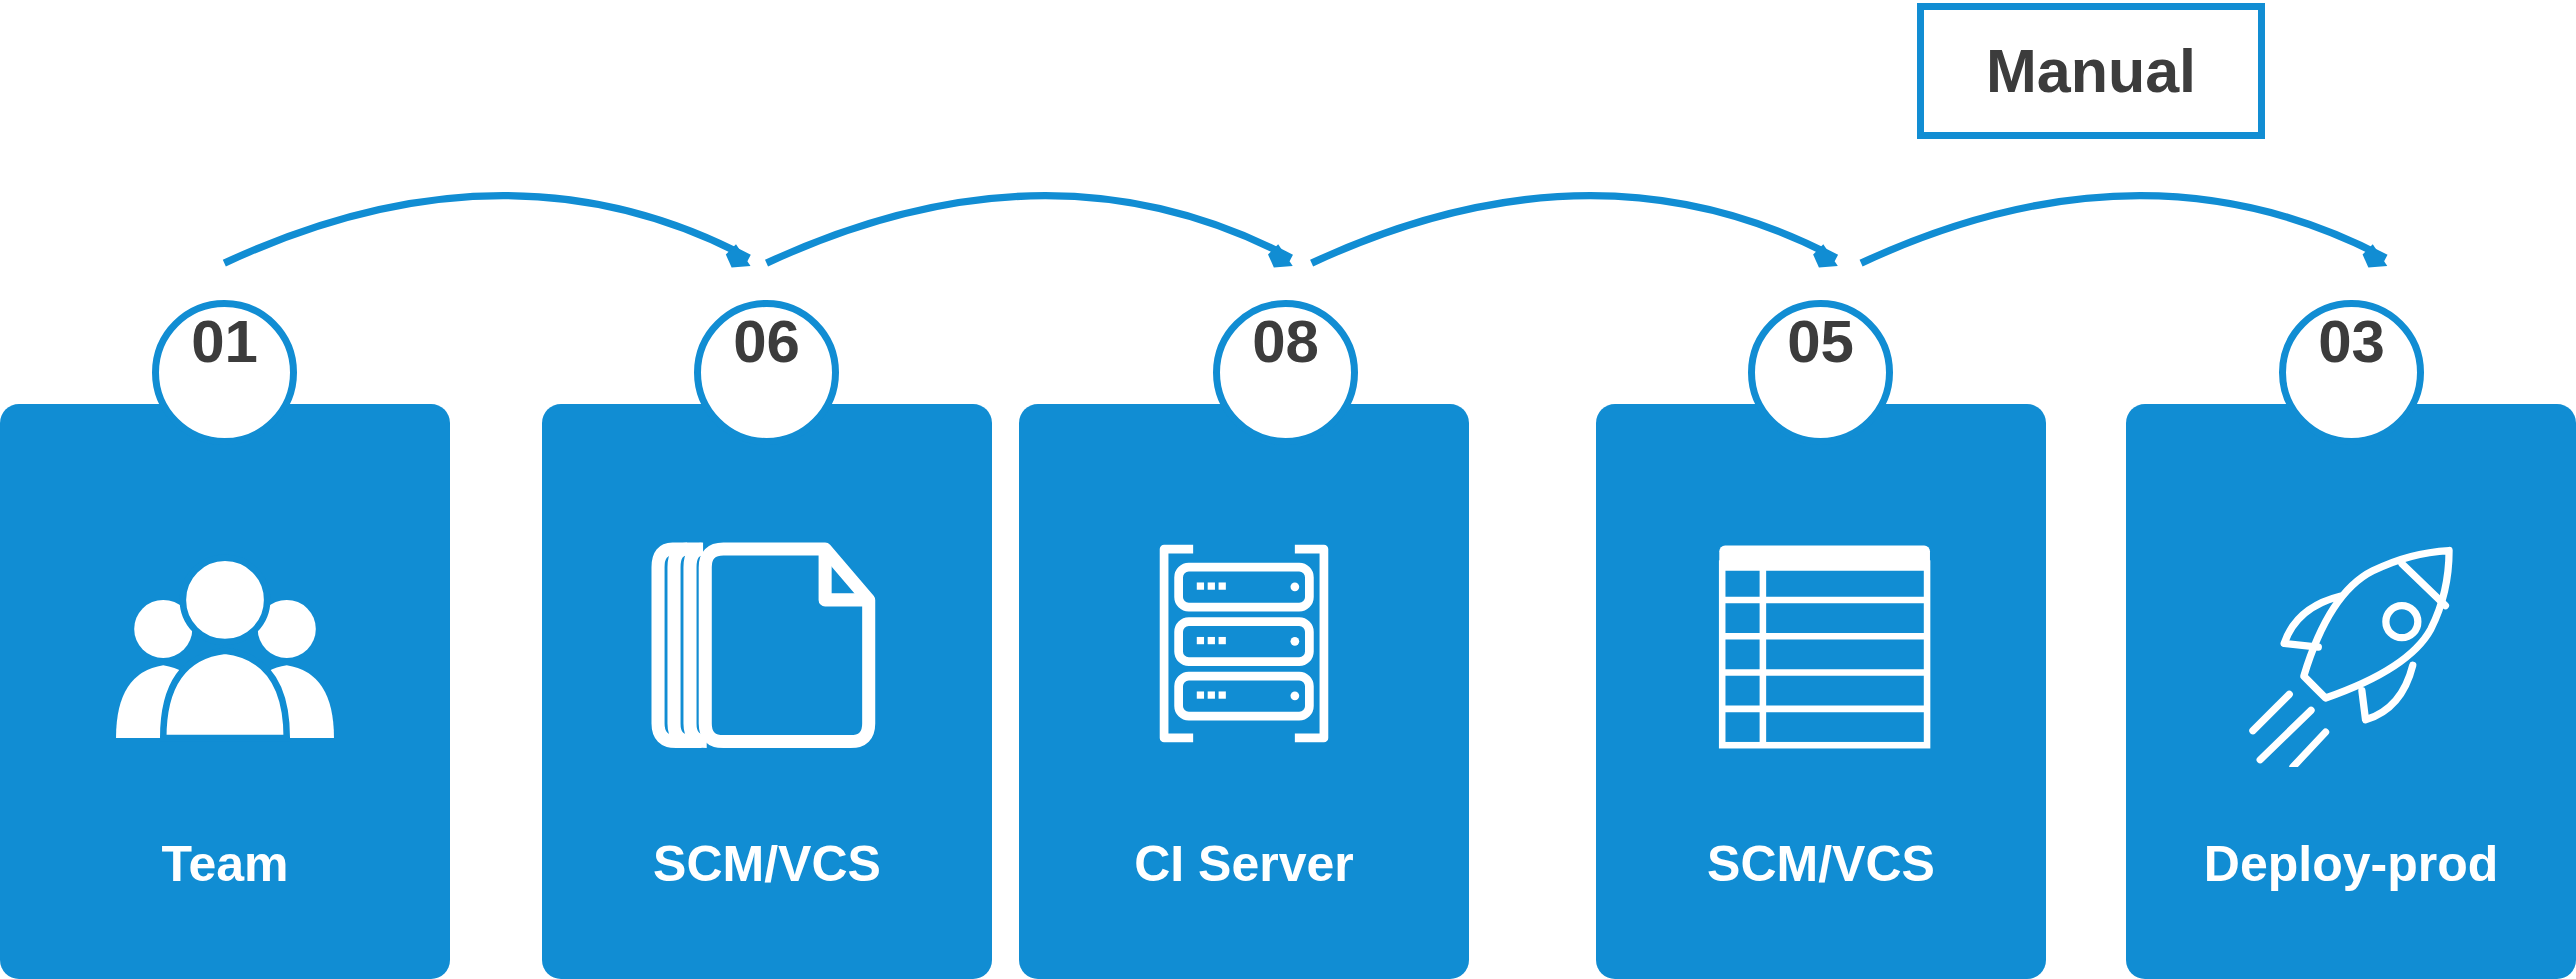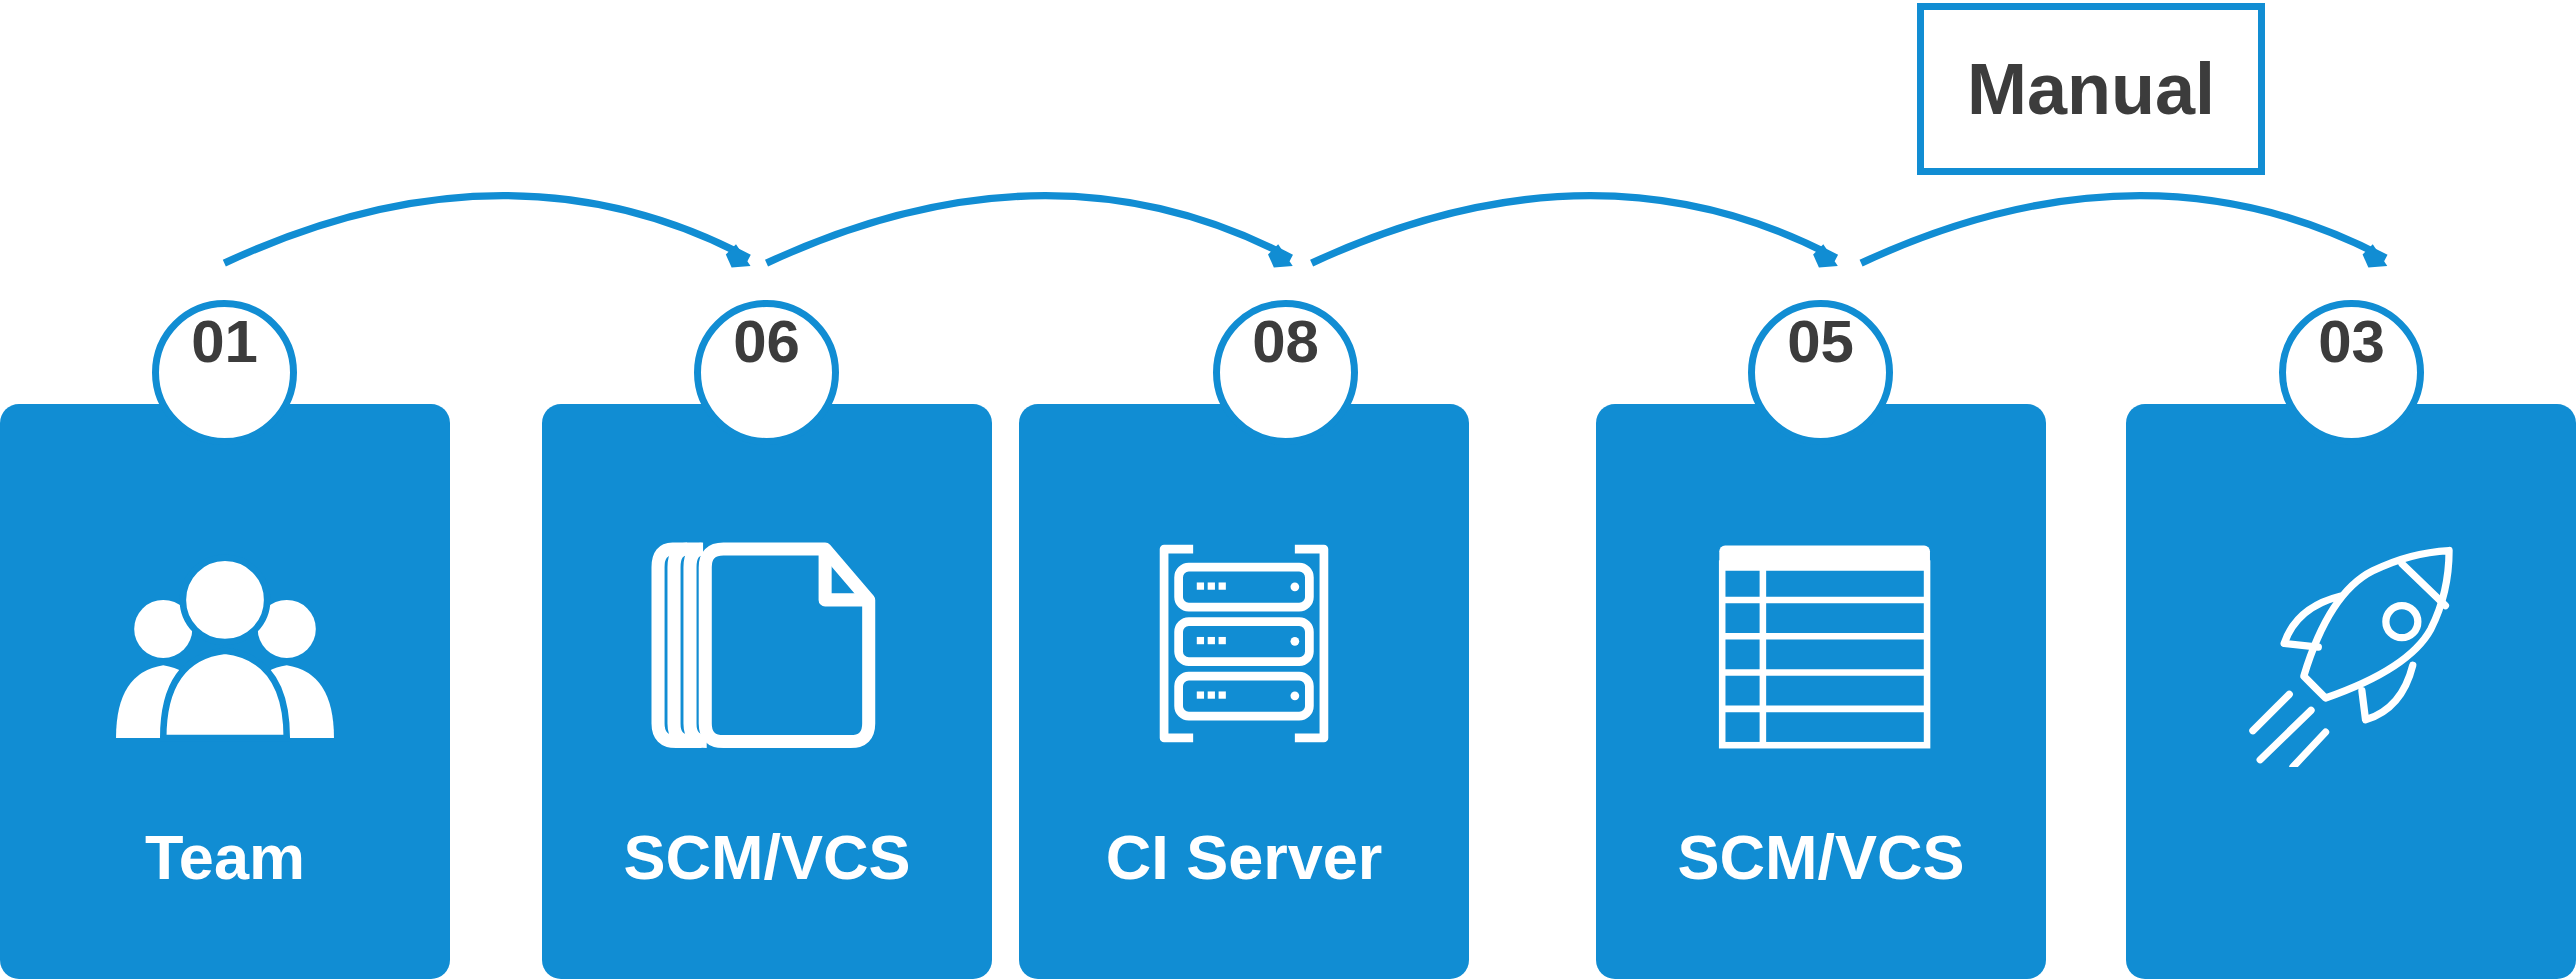--- a/index.html
+++ b/index.html
@@ -1,21 +1,21 @@
 <!DOCTYPE html>
 <html style="font-size:11.6px"><head>
 <meta charset="utf-8">
 <style>
   html,body{margin:0;padding:0;background:#ffffff;}
   body{width:2576px;height:979px;position:relative;overflow:hidden;font-family:"Liberation Sans",sans-serif;}
   .card{position:absolute;top:404px;width:450px;height:575px;background:#118dd3;border-radius:19px;}
-  .card .label{position:absolute;left:0;right:0;bottom:86px;text-align:center;color:#fff;font-weight:bold;font-size:63px;}
+  .card .label{position:absolute;left:0;right:0;bottom:86px;text-align:center;color:#fff;font-weight:bold;font-size:50px;}
   .card .icon{position:absolute;left:50%;top:116px;transform:translateX(-50%);width:247px;height:247px;}
   .circle{position:absolute;top:300px;width:145px;height:145px;border-radius:50%;background:#fff;border:7.3px solid #118dd3;box-sizing:border-box;display:flex;align-items:flex-start;justify-content:center;color:#3c3c3c;font-weight:bold;font-size:60px;}
-  .manual{position:absolute;left:1917px;top:2.9px;width:348px;height:172px;border:7.3px solid #118dd3;box-sizing:border-box;display:flex;align-items:center;justify-content:center;color:#3c3c3c;font-size:72px;font-weight:bold;}
+  .manual{position:absolute;left:1917px;top:2.9px;width:348px;height:136px;border:7.3px solid #118dd3;box-sizing:border-box;display:flex;align-items:center;justify-content:center;color:#3c3c3c;font-size:61px;font-weight:bold;}
   svg.arrows{position:absolute;left:0;top:0;}
 </style>
 </head>
 <body>
 
 <svg class="arrows" width="2576" height="979" viewBox="0 0 3543 1347">
   <g fill="none" stroke="#118dd3" stroke-width="10">
     <path d="M308 362 Q700 180 1030 355"></path>
     <path d="M1054 362 Q1446 180 1776 355"></path>
     <path d="M1804 362 Q2196 180 2526 355"></path>
@@ -122,17 +122,18 @@
       <path d="M120 230 L105 215 Q140 100 200 70 Q250 45 305 42 Q305 100 280 150 Q250 205 135 245Z"></path>
       <path d="M240 60 L300 118"></path>
       <circle cx="240" cy="140" r="22"></circle>
       <path d="M155 105 Q95 120 78 170 L125 175"></path>
       <path d="M255 200 Q240 260 190 275 L185 235"></path>
       <line x1="85" y1="240" x2="35" y2="290"></line>
       <line x1="115" y1="262" x2="45" y2="330"></line>
       <line x1="135" y1="292" x2="90" y2="340"></line>
     </g>
   </svg>
+  <div class="label">Deploy-prod</div>
 </div>
 <div class="circle" style="left:2279px">
     <span>03</span>
   </div>
 
 
 </body></html>

